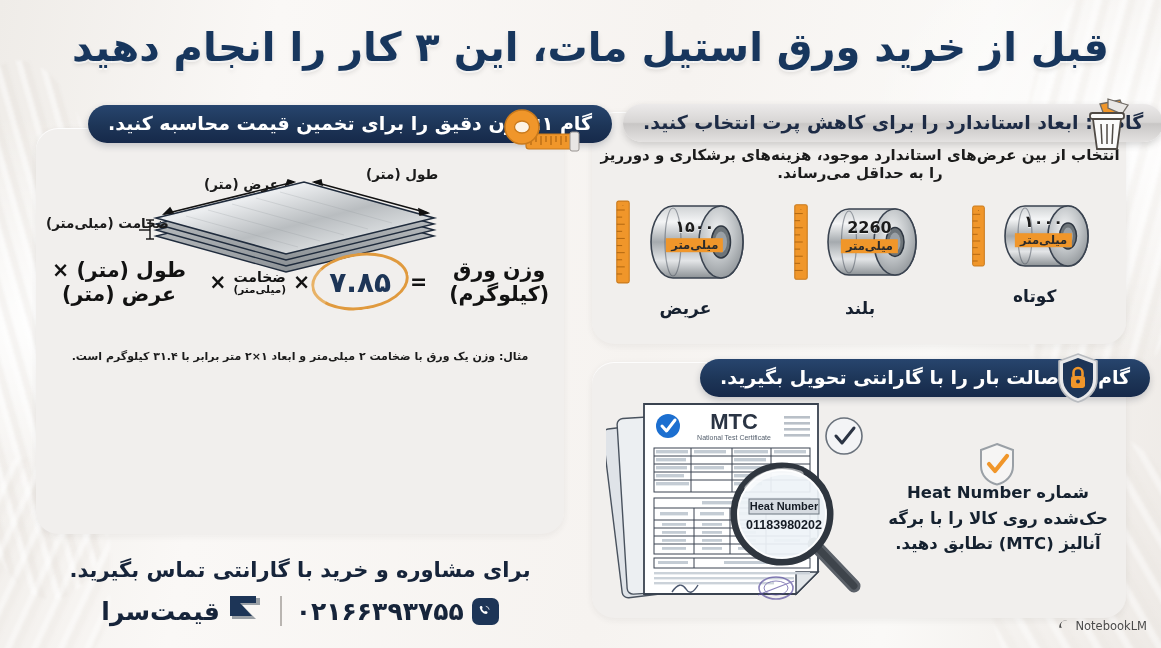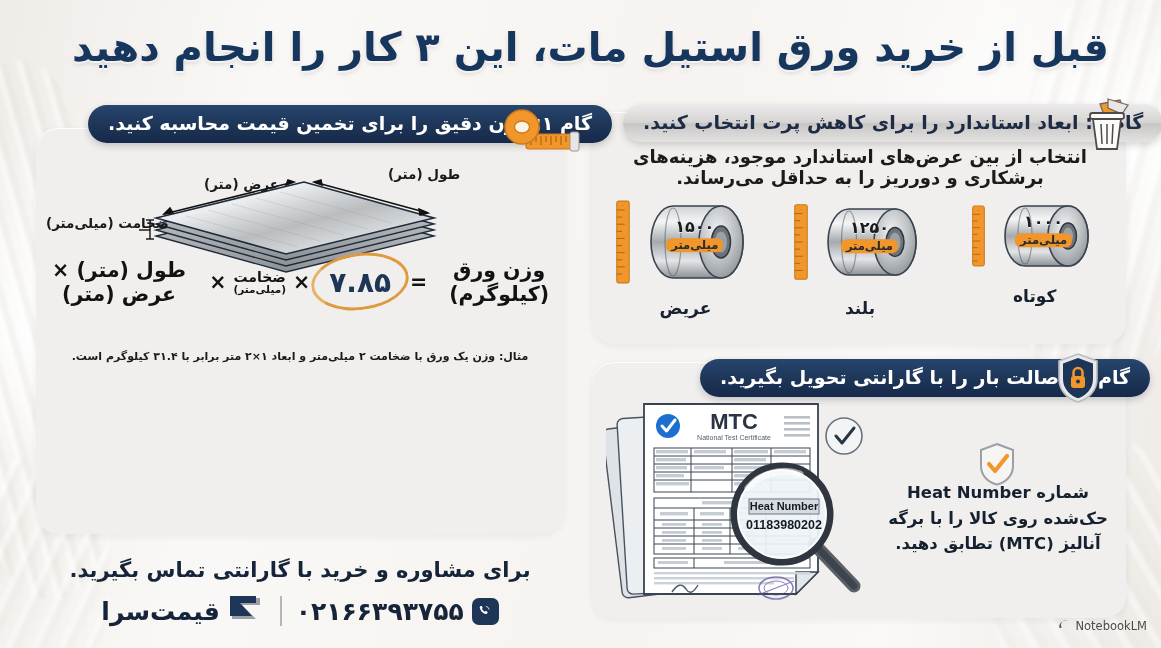--- a/index.html
+++ b/index.html
@@ -65,21 +65,21 @@
 
   
   .ico { display:inline-flex; align-items:center; justify-content:center; flex:none; }
   .ico-tape { position:absolute; left:500px; top:108px; width:80px; height:44px; z-index:4; }
   .ico-trash{ position:absolute; left:1078px; top:96px;  width:58px; height:58px; z-index:4; }
   .ico-lock { position:absolute; left:1056px; top:352px; width:44px; height:52px; z-index:4; }
 
   
   .sheet-wrap { position:absolute; left:36px; top:160px; width:528px; height:125px; }
   .lbl { position:absolute; font-size:13.5px; font-weight:bold; color:#1a1a1a; white-space:nowrap; }
-  #lbl-length { left:330px; top:6px;margin-left:22px; }
+  #lbl-length { left:330px; top:6px; }
   #lbl-width  { left:168px; top:16px; }
   #lbl-thick  { left:10px;  top:55px; }
 
   .formula {
     position:absolute; left:36px; top:258px; width:528px; text-align:center;
     font-size:20.5px; font-weight:bold; color:#121212; direction:rtl;
     display:flex; align-items:center; justify-content:center; gap:7px;
   }
   .frac { display:inline-flex; flex-direction:column; align-items:center; line-height:1.0; }
   .frac .top { font-size:14px; }
@@ -94,32 +94,32 @@
     transform: rotate(-7deg); border-left-color:#e8b266;
   }
   .example {
     position:absolute; left:36px; top:350px; width:528px; text-align:center;
     font-size:11px; font-weight:bold; color:#1b1b1b; direction:rtl;
   }
 
   
   .sub2 {
     position:absolute; left:600px; top:146px; width:520px; text-align:center;
-    font-size:18px; font-weight:bold; color:#1b1b1b; direction:rtl;
+    font-size:15px; font-weight:bold; color:#1b1b1b; direction:rtl;
   }
   .coils { position:absolute; left:598px; top:188px; width:524px; height:148px;
            display:flex; flex-direction:row-reverse; justify-content:space-around; align-items:flex-start; }
   .coil-cell { width:150px; display:flex; flex-direction:column; align-items:center; }
   .coil-row { display:flex; flex-direction:row-reverse; align-items:center; gap:12px; height:108px; }
   .coil-cap { margin-top:2px; font-size:17px; font-weight:bold; color:#16202f; }
   .coil-txt { position:absolute; left:50%; top:44%; transform:translate(-58%,-50%);
               text-align:center; line-height:1.05; z-index:3; }
   .coil-num { font-size:16px; font-weight:bold; color:#1b1b1b; text-shadow:0 1px 0 rgba(255,255,255,.7); }
   .coil-unit{ display:inline-block; margin-top:2px; font-size:11.5px; font-weight:bold; color:#2b2b2b;
-              background:#f0962a; border-radius:6px; padding:1px 5px; }
+              background:#f0962a; border-radius:0; padding:1px 5px; }
 
   
   .cert-wrap { position:absolute; left:606px; top:396px; width:262px; height:212px; }
   .s3text {
     position:absolute; left:876px; top:480px; width:244px; text-align:center;
     font-size:16.5px; font-weight:bold; color:#15212f; line-height:1.55; direction:rtl;
   }
   .s3shield { position:absolute; left:978px; top:442px; width:38px; height:44px; }
 
   
@@ -352,21 +352,21 @@
                 <stop offset="100%" stop-color="#8f9498"></stop>
               </radialGradient>
             </defs>
             <path d="M28 11 H74 A21 33 0 0 1 74 77 H28 A21 33 0 0 1 28 11 Z" fill="url(#cb2)" stroke="#3a4350" stroke-width="1.6"></path>
             <ellipse cx="74" cy="44" rx="21" ry="33" fill="url(#cf2)" stroke="#3a4350" stroke-width="1.6"></ellipse>
             <ellipse cx="74" cy="44" rx="9" ry="14.5" fill="#6d7479" stroke="#2f3742" stroke-width="1.5"></ellipse>
             <ellipse cx="74" cy="44" rx="5.5" ry="9.5" fill="#9aa0a5"></ellipse>
             <ellipse cx="28" cy="44" rx="7.5" ry="31" fill="none" stroke="#4a525e" stroke-width="1.2" opacity=".5"></ellipse>
           </svg>
           <div class="coil-txt">
-            <div class="coil-num">۱۲۵۰</div>
+            <div class="coil-num">2260</div>
             <span class="coil-unit">میلی‌متر</span>
           </div>
         </div>
       </div>
       <div class="coil-cap">بلند</div>
     </div>
 
     <div class="coil-cell">
       <div class="coil-row" style="position:relative; height:96px; align-items:center;">
         <svg viewBox="0 0 18 76" width="15" height="76">

